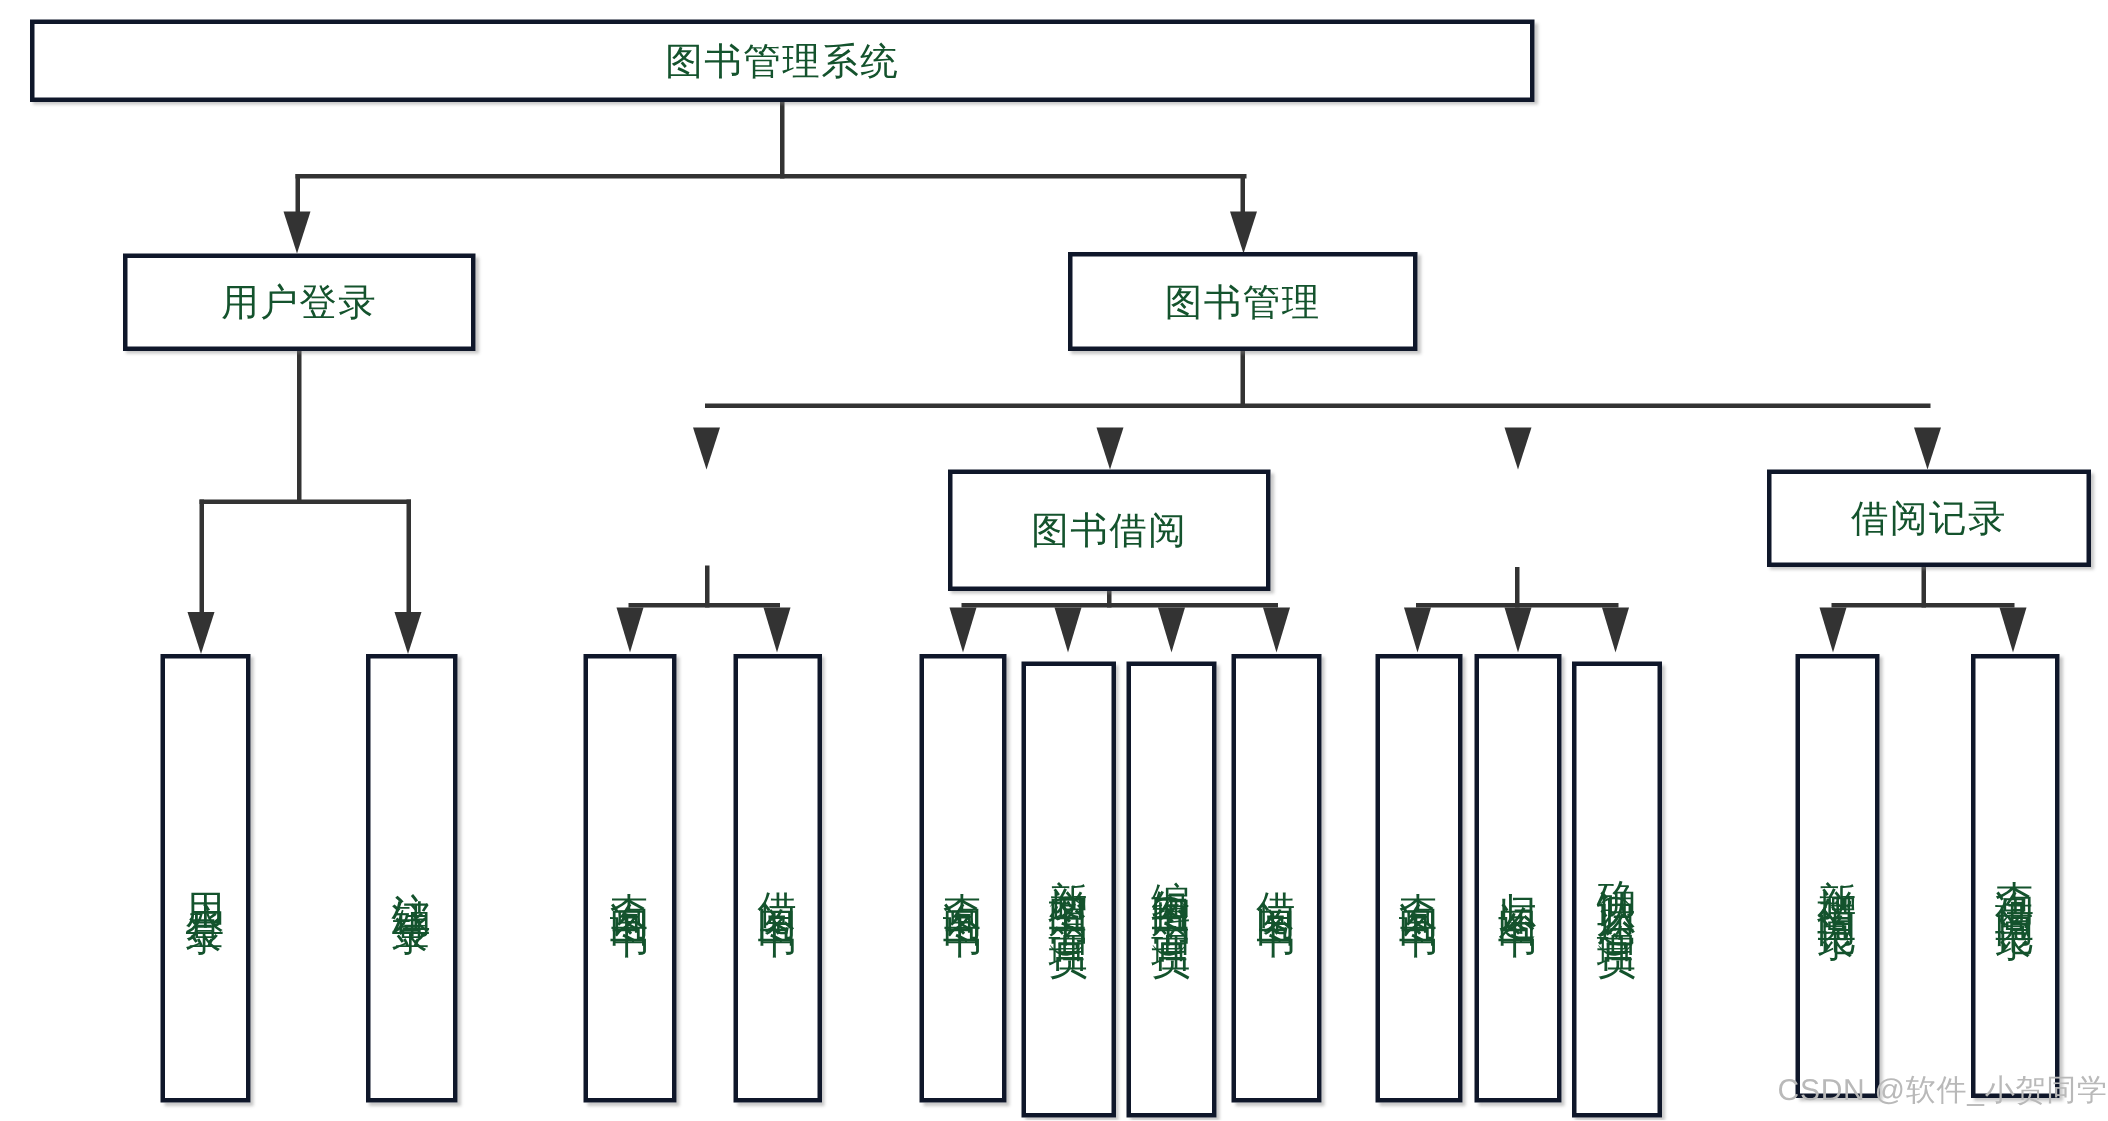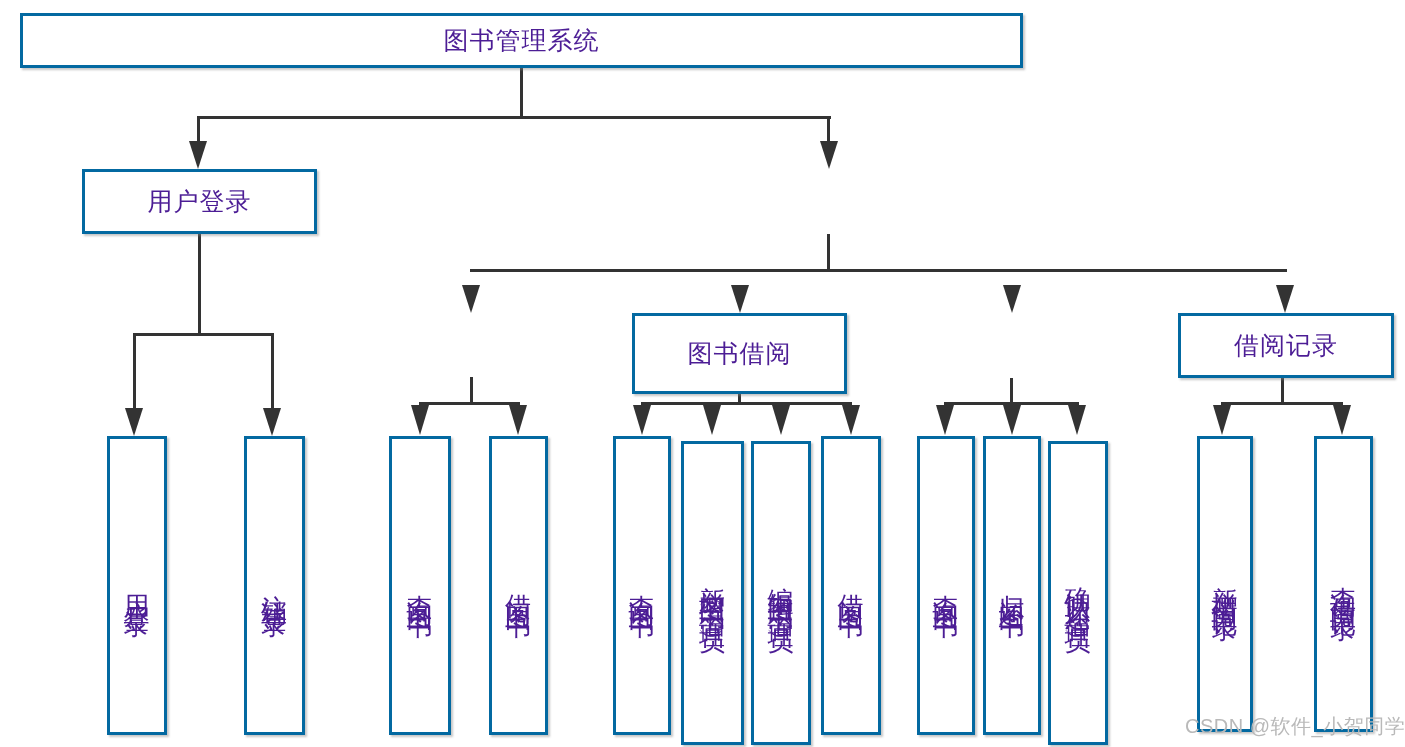--- a/index.html
+++ b/index.html
@@ -6,23 +6,23 @@
   #page {
     position:relative;
     width:1405px; height:747px;
     background:#ffffff;
     font-family:"Liberation Sans", sans-serif;
     overflow:hidden;
   }
   .box {
     position:absolute;
     background:#ffffff;
-    border:3px solid #0369a1;
+    border:3px solid #0f172a;
     box-sizing:border-box;
-    color:#4c1d95;
+    color:#14532d;
     box-shadow:2px 2px 2px rgba(130,130,130,0.45);
     display:flex; align-items:center; justify-content:center;
     z-index:2;
   }
   .hbox { font-size:25px; letter-spacing:1px; white-space:nowrap; }
   .vbox {
     font-size:26px;
     line-height:1;
     letter-spacing:6px;
     writing-mode:vertical-rl;
@@ -50,20 +50,23 @@
 <body>
 
 <div id="page">
 
   <div class="box hbox" style="left:20px;top:13px;width:1003px;height:55px">
     <span>图书管理系统</span>
   </div>
 
   <div class="box hbox" style="left:82px;top:169px;width:235px;height:65px">
     <span>用户登录</span>
+  </div>
+  <div class="box hbox" style="left:712px;top:168px;width:233px;height:66px">
+    <span>图书管理</span>
   </div>
 
   <div class="box hbox" style="left:632px;top:313px;width:215px;height:81px">
     <span>图书借阅</span>
   </div>
   <div class="box hbox" style="left:1178px;top:313px;width:216px;height:65px">
     <span>借阅记录</span>
   </div>
 
   <div class="box vbox" style="left:107px;top:436px;width:60px;height:299px">

